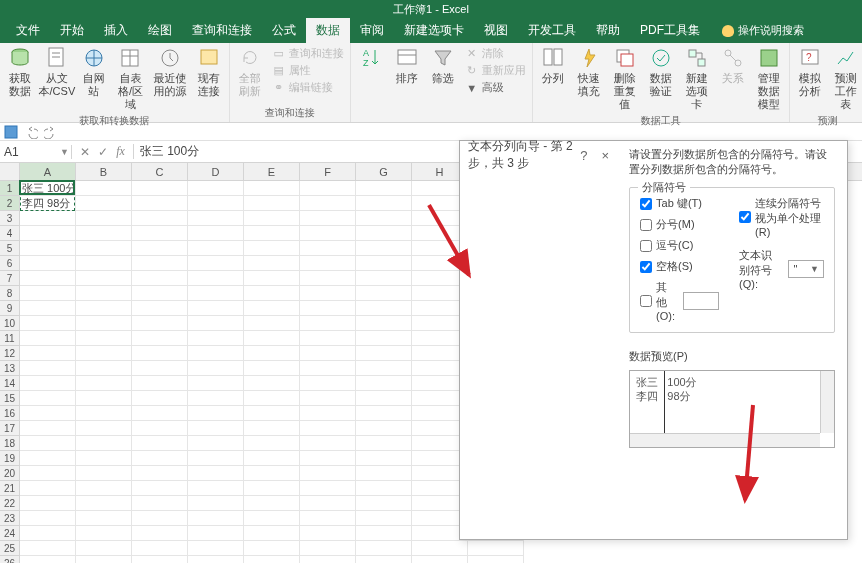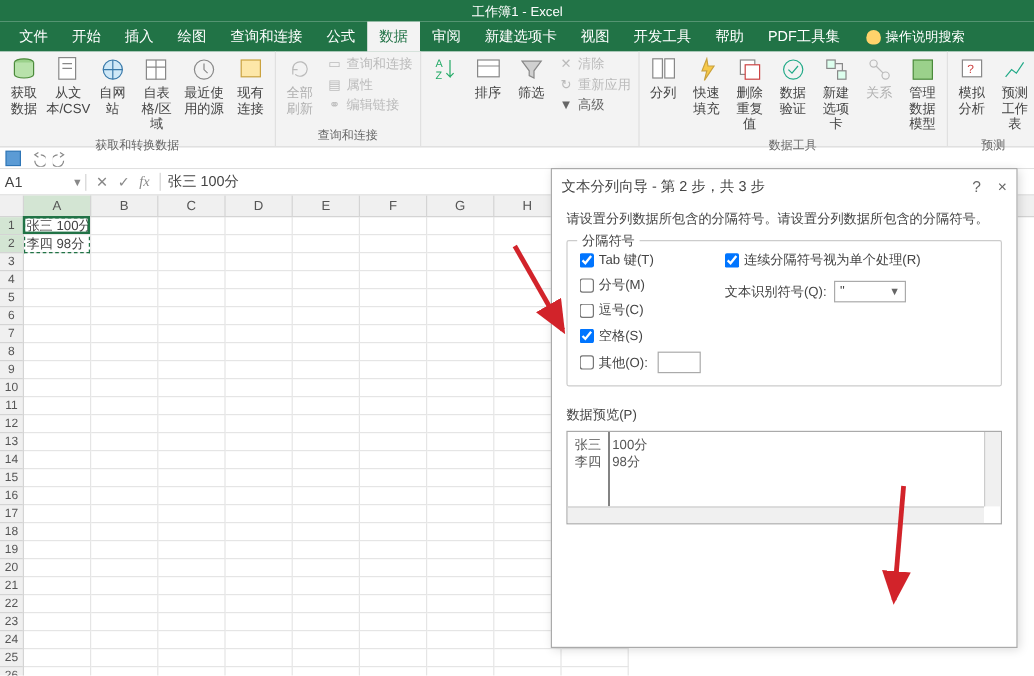--- a/index.html
+++ b/index.html
@@ -47,21 +47,21 @@
 .col-header { width: 56px; height: 18px; border-right: 1px solid #d4d4d4; display: flex; align-items: center; justify-content: center; font-size: 11px; color: #555; }
 .col-header.active { background: #d3e5d3; }
 .row-header { height: 15px; border-bottom: 1px solid #d4d4d4; display: flex; align-items: center; justify-content: center; font-size: 10px; color: #555; }
 .row-header.active { background: #d3e5d3; }
 .cells { position: relative; flex: 1; }
 .cell { position: absolute; border-right: 1px solid #e5e5e5; border-bottom: 1px solid #e5e5e5; height: 15px; width: 56px; font-size: 11px; padding: 0 2px; display: flex; align-items: center; overflow: hidden; white-space: nowrap; }
 .selection-box { position: absolute; border: 2px solid #217346; pointer-events: none; }
 .marquee { position: absolute; border: 1px dashed #217346; pointer-events: none; }
 
 
-.dialog { position: absolute; left: 459px; top: 140px; width: 389px; height: 400px; background: #fff; border: 1px solid #aaa; box-shadow: 2px 2px 8px rgba(0,0,0,0.15); font-size: 12px; display: flex; flex-direction: column; }
+.dialog { position: absolute; left: 459px; top: 140px; width: 389px; height: 400px; background: #fff; border: 1px solid #aaa; box-shadow: 2px 2px 8px rgba(0,0,0,0.15); font-size: 12px; display: flex; }
 .dlg-title { height: 28px; display: flex; align-items: center; padding: 0 8px; justify-content: space-between; }
 .dlg-title-right { display: flex; gap: 14px; color: #666; }
 .dlg-close, .dlg-help { cursor: pointer; font-size: 13px; }
 .dlg-body { padding: 6px 12px; flex: 1; display: flex; flex-direction: column; }
 .dlg-desc { font-size: 11px; color: #444; margin-bottom: 10px; }
 .fieldset { border: 1px solid #ccc; padding: 8px 10px 10px; position: relative; border-radius: 2px; }
 .fieldset .legend { position: absolute; top: -8px; left: 8px; background: #fff; padding: 0 4px; font-size: 11px; }
 .delim-row { display: flex; gap: 20px; }
 .delim-col { display: flex; flex-direction: column; gap: 6px; }
 .chk-row { display: flex; align-items: center; gap: 4px; font-size: 11px; }

